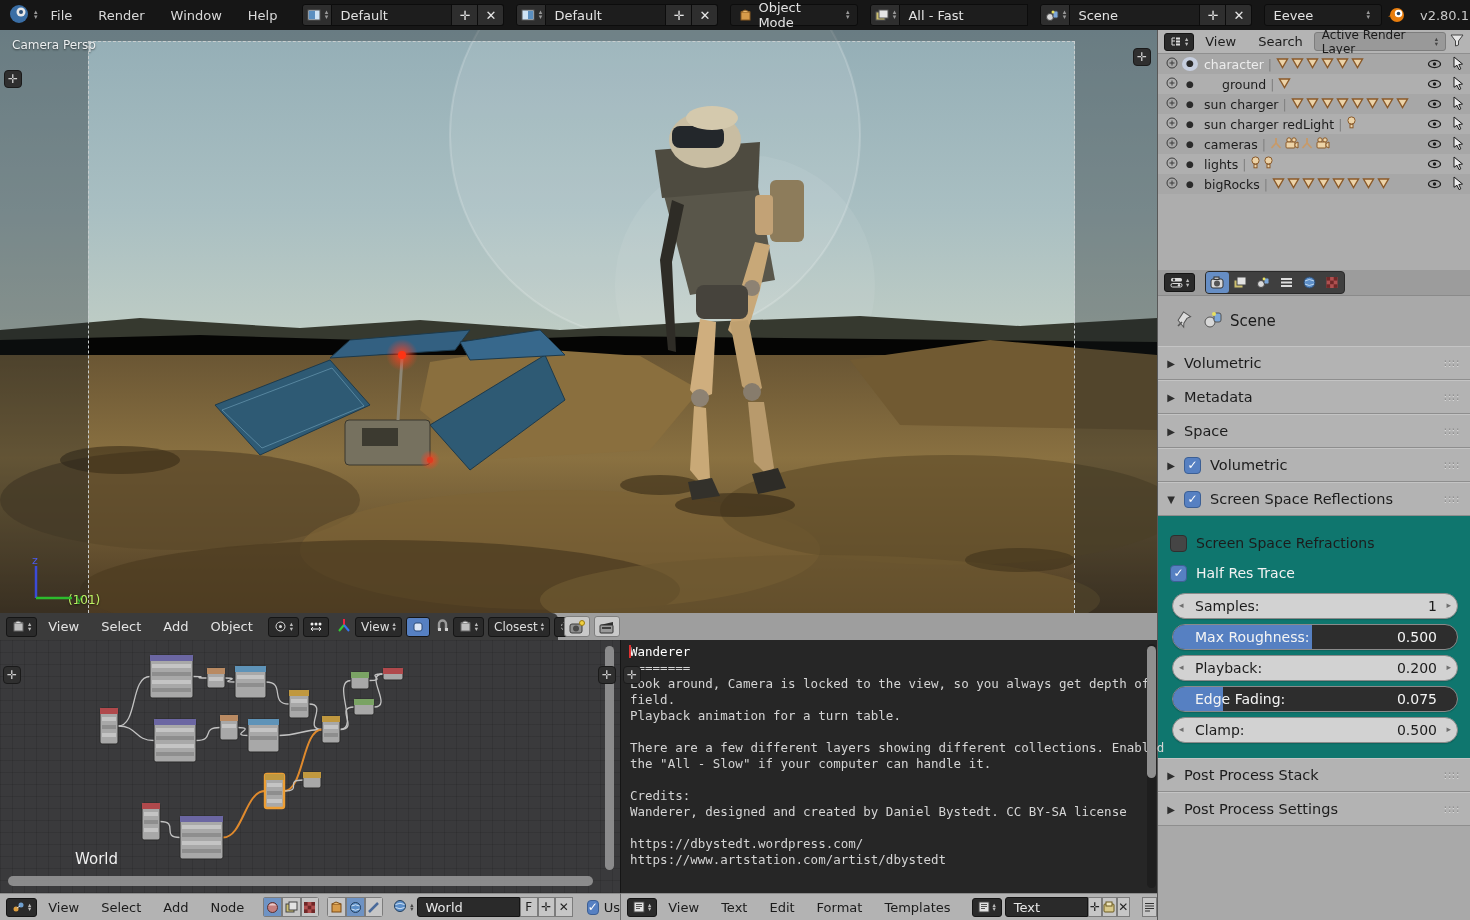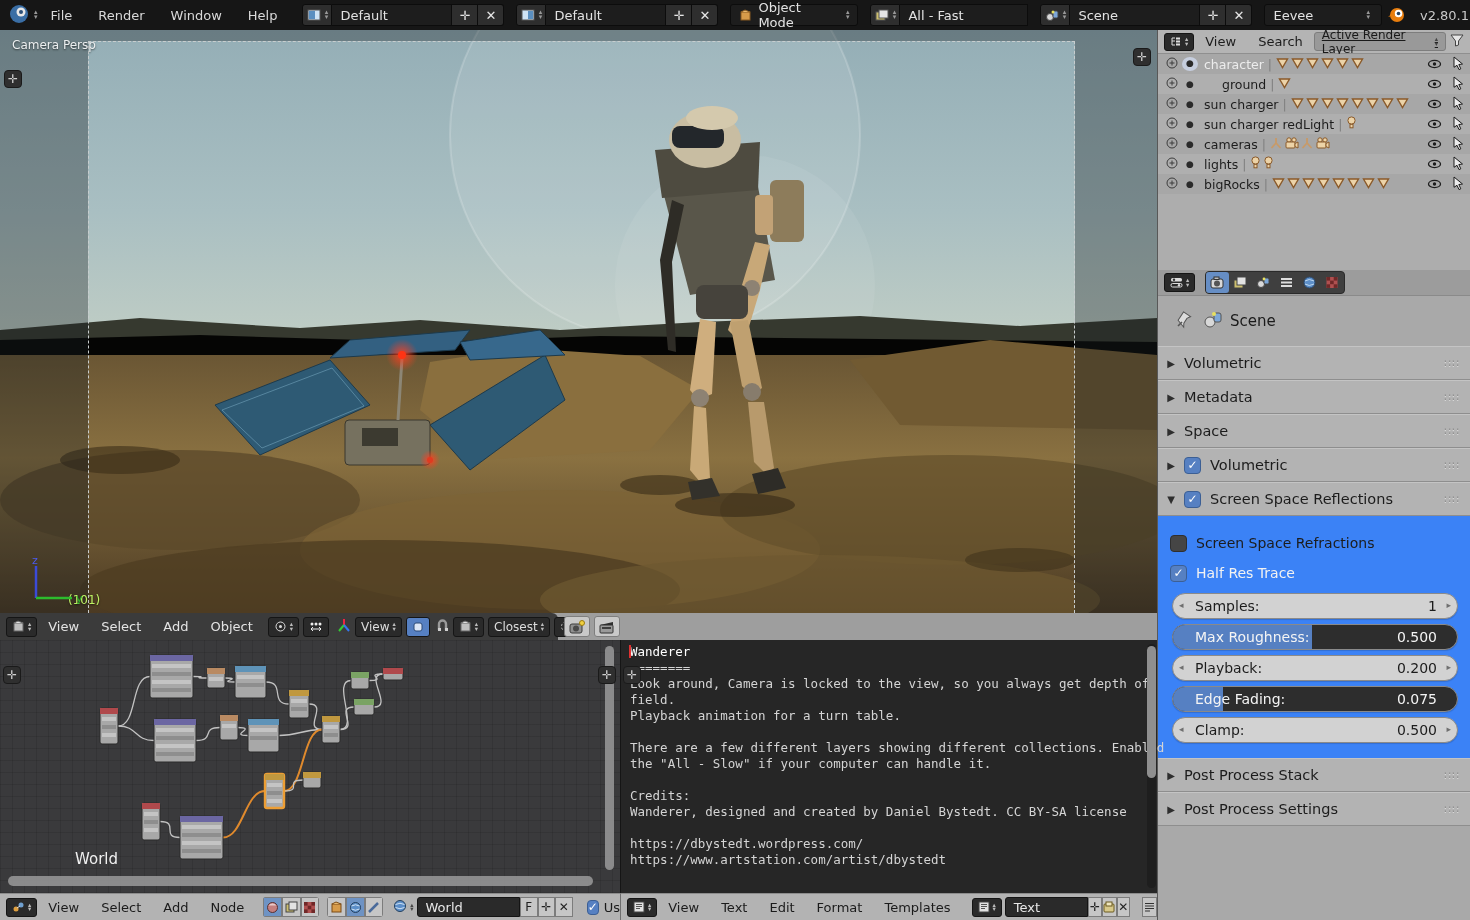--- a/index.html
+++ b/index.html
@@ -41,42 +41,42 @@
     display:flex; align-items:center; padding:0 5px; margin-left:4px; font-size:12px;}
   .vph-btn.blue { background:#5680c2; }
   .lite-btn { width:26px; height:21px; background:#c9c9c9; border:1px solid #7e7e7e; border-radius:3px;
     margin:3px 2px; display:flex; align-items:center; justify-content:center; }
 
   
   #outliner { left:1157px; top:30px; width:313px; height:240px; background:#adadad; border-left:1px solid #585858; }
   #outliner-header { height:24px; background:#b4b4b4; display:flex; align-items:center; border-bottom:1px solid #8f8f8f;}
   .ol-menu { margin:0 11px; color:#1c1c1c; font-size:13px; }
   .ol-dd { height:19px; background:#999; border:1px solid #7d7d7d; border-radius:3px; color:#1a1a1a;
-    display:flex; align-items:center; padding:0 7px; font-size:12px; flex:1; margin-right:4px; justify-content:space-between;text-decoration:underline;}
+    display:flex; align-items:center; padding:0 7px; font-size:12px; flex:1; margin-right:4px; justify-content:space-between;}
   .ol-row { height:20px; display:flex; align-items:center; color:#1d1d1d; font-size:12.5px; position:relative;}
   .ol-row:nth-child(odd) { background:#a7a7a7; }
   .ol-row:nth-child(even) { background:#afafaf; }
   .ol-name.active { color:#ececec; }
   .ol-right { position:absolute; right:6px; display:flex; align-items:center; gap:10px; }
   .ol-sep { color:#7f7f7f; margin:0 4px; }
 
   #properties { left:1157px; top:270px; width:313px; height:650px; background:#a9a9a9; border-left:1px solid #585858;}
   #prop-tabs { height:26px; background:#9c9c9c; display:flex; align-items:center; border-bottom:1px solid #8a8a8a;}
   #prop-tab-strip { display:flex; background:#3f3f3f; border:1px solid #2a2a2a; border-radius:4px; margin-left:10px; }
   .ptab { width:23px; height:21px; display:flex; align-items:center; justify-content:center; }
   .ptab.active { background:#668ec5; border-radius:3px; }
   #breadcrumb { height:50px; display:flex; align-items:center; padding-left:16px; color:#1b1b1b; font-size:15px; gap:8px;}
   .panel-hdr { height:34px; background:#b3b3b3; border-top:1px solid #c4c4c4; border-bottom:1px solid #8e8e8e;
     display:flex; align-items:center; color:#1c1c1c; font-size:14.5px; position:relative; }
   .panel-hdr .tri { width:26px; text-align:center; font-size:10px; color:#2e2e2e;}
   .grip { position:absolute; right:10px; color:#8d8d8d; font-size:11px; letter-spacing:1px; text-shadow:0 1px 0 #d9d9d9;}
   .chk { width:17px; height:17px; border-radius:4px; background:#454545; border:1px solid #2f2f2f;
     display:flex; align-items:center; justify-content:center; color:#fff; font-size:12px; margin-right:9px;}
   .chk.on { background:#5680c2; border-color:#3c5f94; }
-  #ssr-content { background:#3b82f6; padding:12px 10px 10px 12px; }
+  #ssr-content { background:#0f766e; padding:12px 10px 10px 12px; }
   .toggle-row { display:flex; align-items:center; height:30px; font-size:14px; color:#1c1c1c;}
   .toggle-row .lbl-light { color:#f2f2f2; }
   .slider { position:relative; height:26px; border-radius:13px; margin:5px 2px; font-size:14px; overflow:hidden;
     border:1px solid #8a8a8a; box-shadow:0 1px 1px rgba(0,0,0,.15);}
   .slider.light { background:#d2d2d2; color:#1c1c1c; }
   .slider.dark { background:#2d2d2d; color:#f4f4f4; }
   .slider .fill { position:absolute; left:0; top:0; bottom:0; background:#5680c2; }
   .slider .lab { position:absolute; left:22px; top:4px; }
   .slider .val { position:absolute; right:20px; top:4px; }
   .slider .arr-l { position:absolute; left:6px; top:6px; font-size:9px; color:#6f6f6f;}

